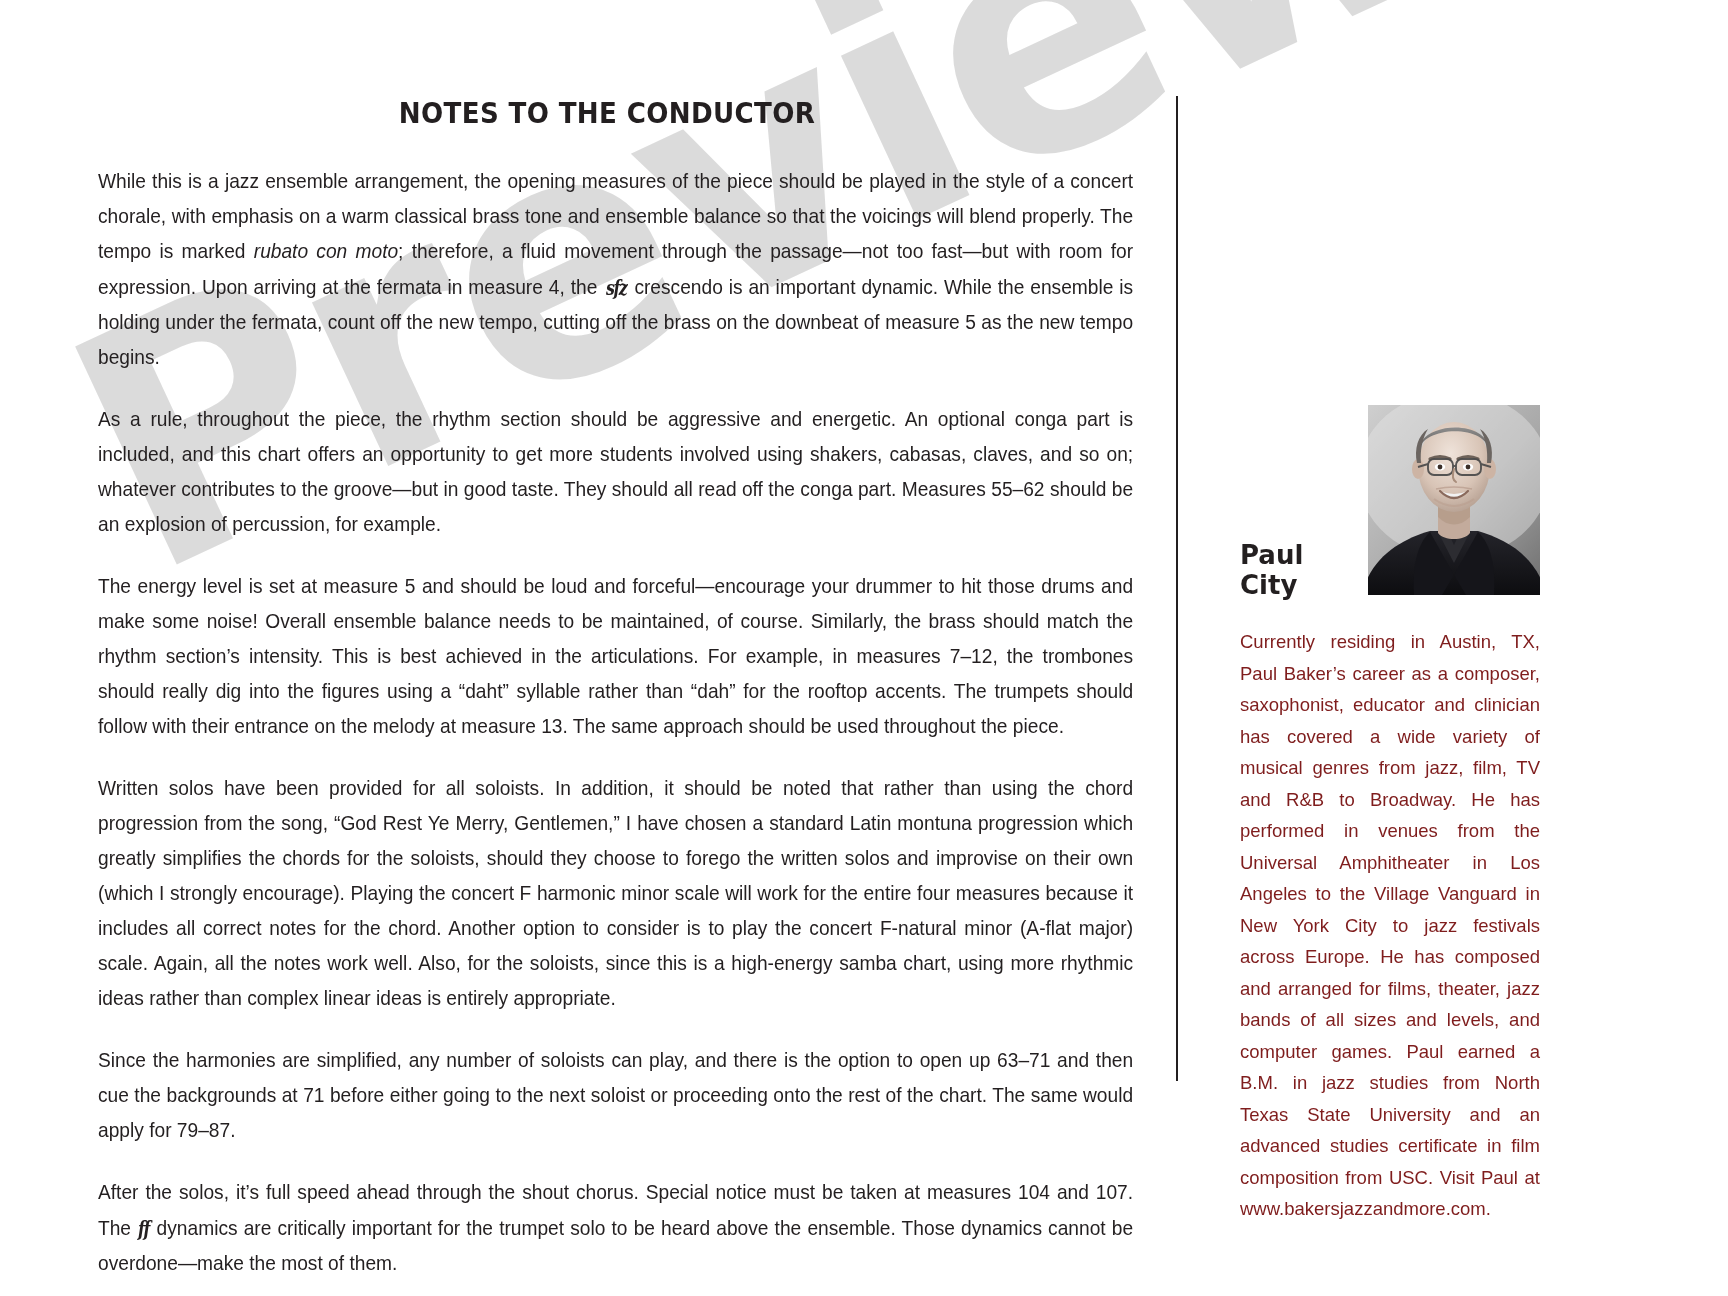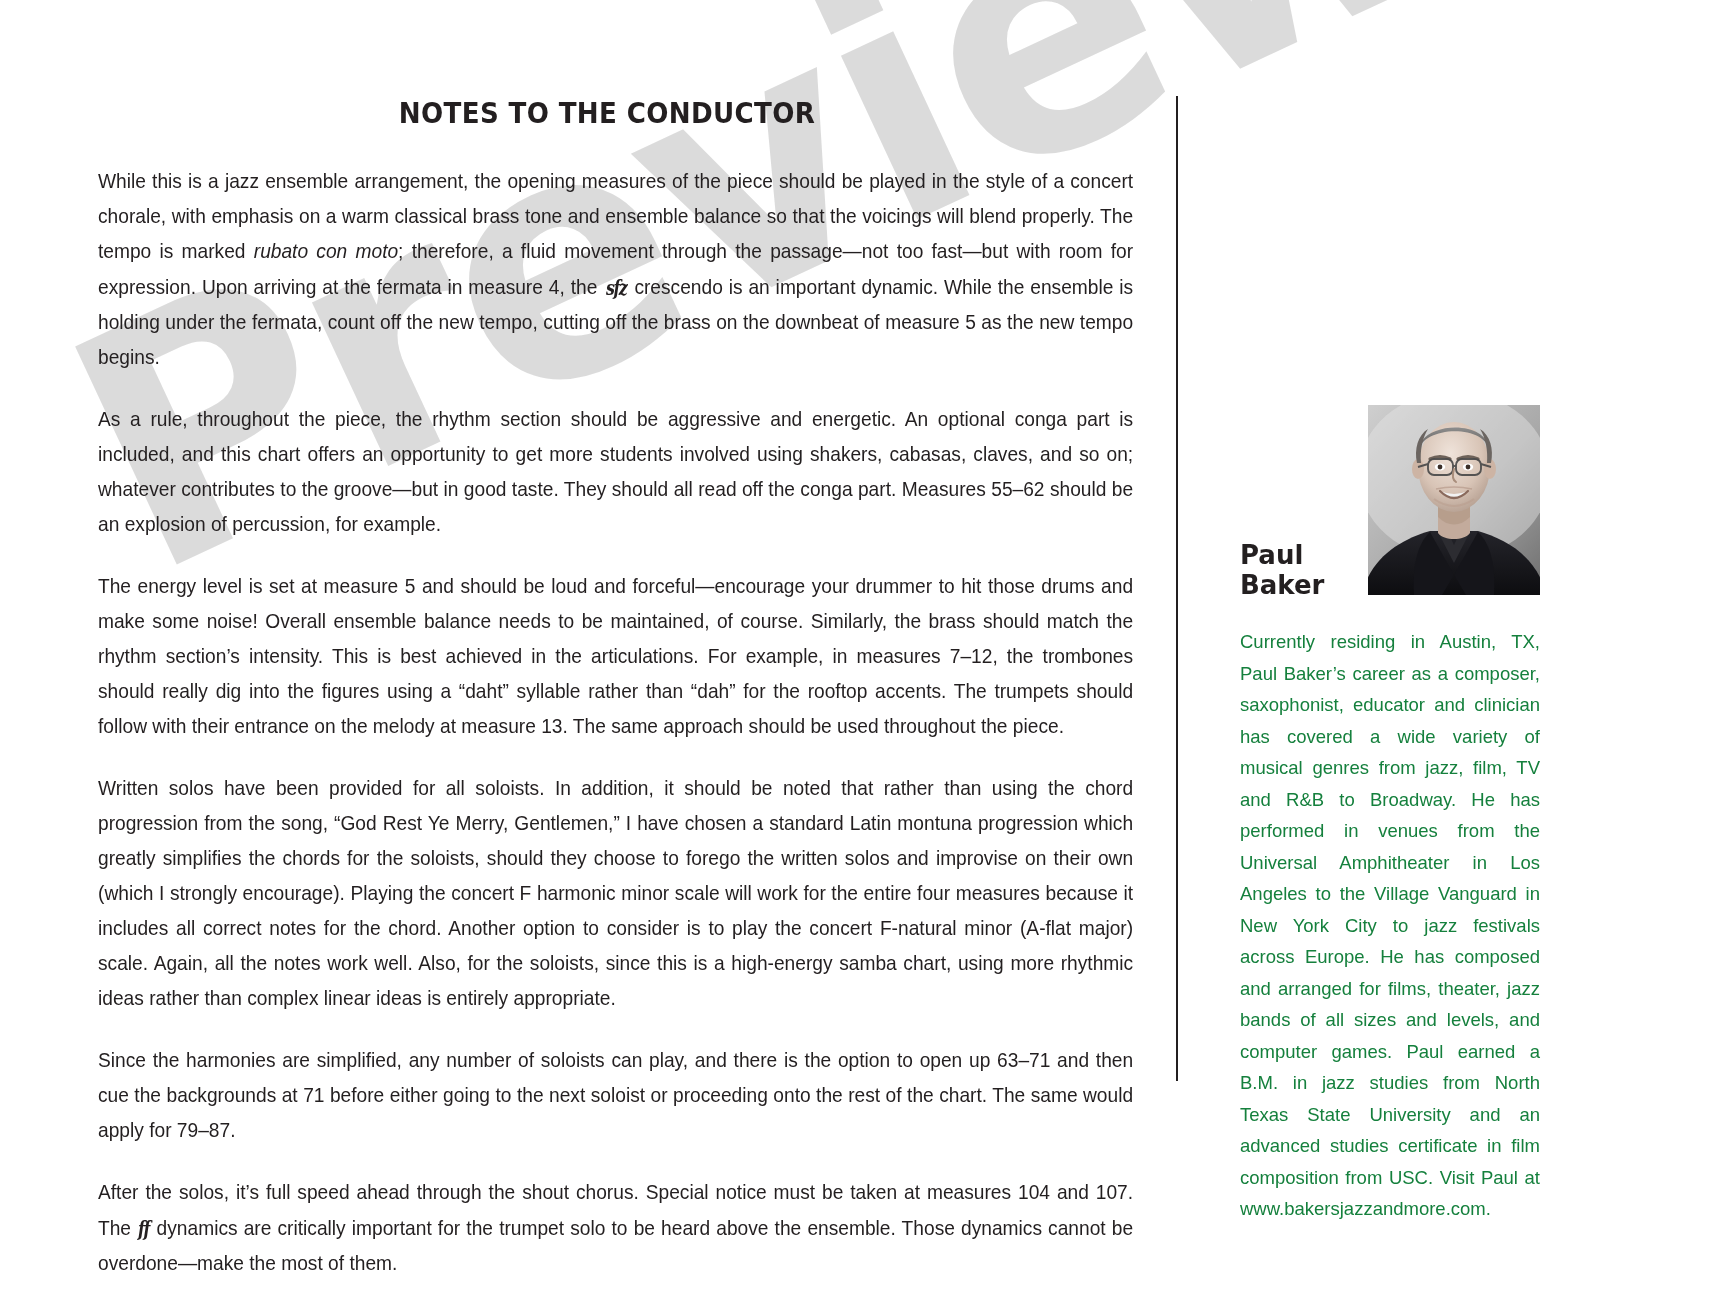--- a/index.html
+++ b/index.html
@@ -133,21 +133,21 @@
     line-height: 30px;
     color: #231f20;
     white-space: pre-line;
   }
   #bio-text {
     margin-top: 26px;
     font-family: "Liberation Sans", sans-serif;
     font-size: 18.5px;
     line-height: 31.5px;
     text-align: justify;
-    color: #15803d;
+    color: #7f1d1d;
     hyphens: none;
   }
   #bio-text .url { white-space: nowrap; }
 </style>
 </head>
 <body>
 
 <div id="watermark-layer">
   <div id="watermark-text">Preview Only</div>
 </div>
@@ -244,19 +244,19 @@
 
           <path d="M72 86 q 14 13 28 0 q -14 6 -28 0 Z" fill="#f2f2f2"></path>
           <path d="M72 86 q 14 14 28 0" stroke="#8a6a5c" stroke-width="2.2" fill="none" stroke-linecap="round"></path>
           <path d="M68 84 q 18 -4 36 0" stroke="#b09384" stroke-width="1.4" fill="none" opacity="0.6"></path>
 
           <path d="M66 94 q 20 14 40 0" stroke="#b79c8c" stroke-width="2" fill="none" opacity="0.5"></path>
         </svg>
       </div>
 
       <div id="composer-name">Paul
-Baker</div>
+City</div>
     </div>
 
     <p id="bio-text"><span>Currently residing in Austin, TX, Paul Baker’s career as a composer, saxophonist, educator and clinician has covered a wide variety of musical genres from jazz, film, TV and R&amp;B to Broadway. He has performed in venues from the Universal Amphitheater in Los Angeles to the Village Vanguard in New York City to jazz festivals across Europe. He has composed and arranged for films, theater, jazz bands of all sizes and levels, and computer games. Paul earned a B.M. in jazz studies from North Texas State University and an advanced studies certificate in film composition from USC. Visit Paul at </span><span class="url">www.bakersjazzandmore.com.</span></p>
   </div>
 
 </div>
 
 </body></html>

